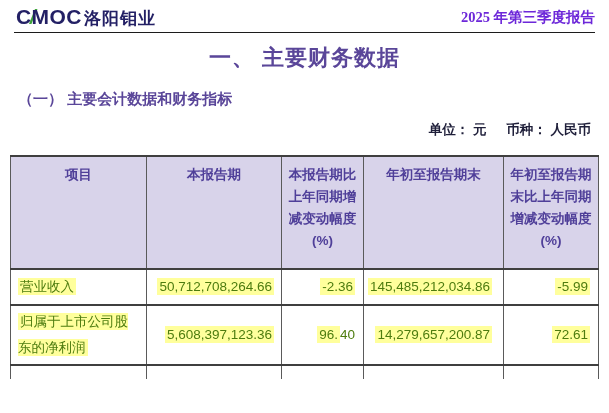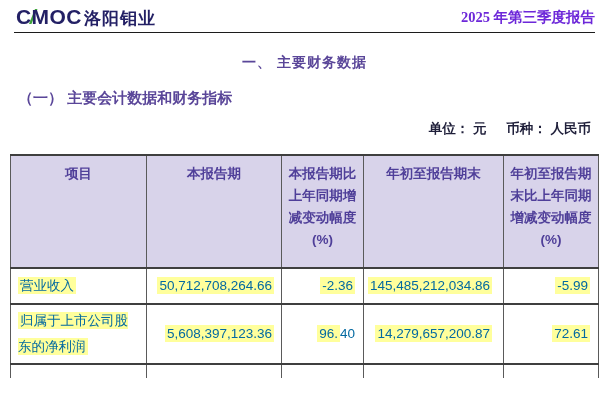--- a/index.html
+++ b/index.html
@@ -21,22 +21,22 @@
   .logo-slash { font-size:21px; font-weight:800; font-style:italic; color:#3fa43c; margin:0 -4px 0 -2px; }
   .logo-cn { font-size:17px; font-weight:700; color:#232065; margin-left:2px; letter-spacing:1px; }
   .report-title {
     font-family:"Liberation Serif", serif; font-weight:700;
     font-size:14.5px; color:#6d28d9; padding-bottom:3px;
   }
   .header-rule { border:none; border-top:1.7px solid #1c1c1c; margin:0 14px 0 14px; }
 
   
   .main-title {
-    margin-top:21px; text-align:center;
-    font-size:14px; font-weight:800; color:#5a4699; letter-spacing:1px;
+    margin-top:10px; text-align:center;
+    font-size:22px; font-weight:800; color:#5a4699; letter-spacing:1px;
   }
   .subtitle {
     margin:17px 0 8px 18px;
     font-size:15px; font-weight:700; color:#5a4699;
   }
   .unit-line {
     margin:12px 18px 16px 0; text-align:right;
     font-size:13.5px; font-weight:700; color:#1f1f3a;
   }
   .unit-line .seg + .seg { margin-left:16px; }
@@ -51,21 +51,21 @@
     border-top:2px solid #3f3f3f;
     border-bottom:2px solid #3f3f3f;
   }
   table.fin th {
     background:#d8d3ea; color:#4f3f99;
     font-size:13.5px; font-weight:700;
     vertical-align:top; text-align:center;
     padding:7px 4px 16px 4px; line-height:22px; height:105px;
   }
   table.fin td {
-    font-size:13.5px; color:#0369a1; background:#fff;
+    font-size:13.5px; color:#4d7c0f; background:#fff;
     vertical-align:middle; line-height:26px;
   }
   tr.r1 td, tr.r2 td { height:36px; }
   tr.r3 td { height:60px; }
   td.lbl { text-align:left; padding:2px 5px 2px 7px; }
   td.num { text-align:right; padding:2px 7px; }
   td.pct { text-align:right; padding:2px 8px; }
   td.big { text-align:right; padding:2px 11px 2px 4px; }
   tr.stub td { height:14px; border-bottom:none; }
 

